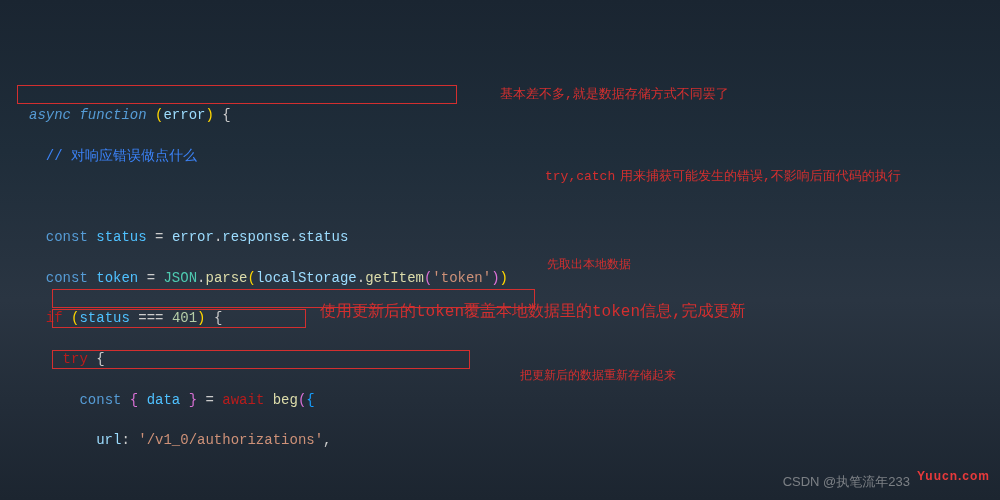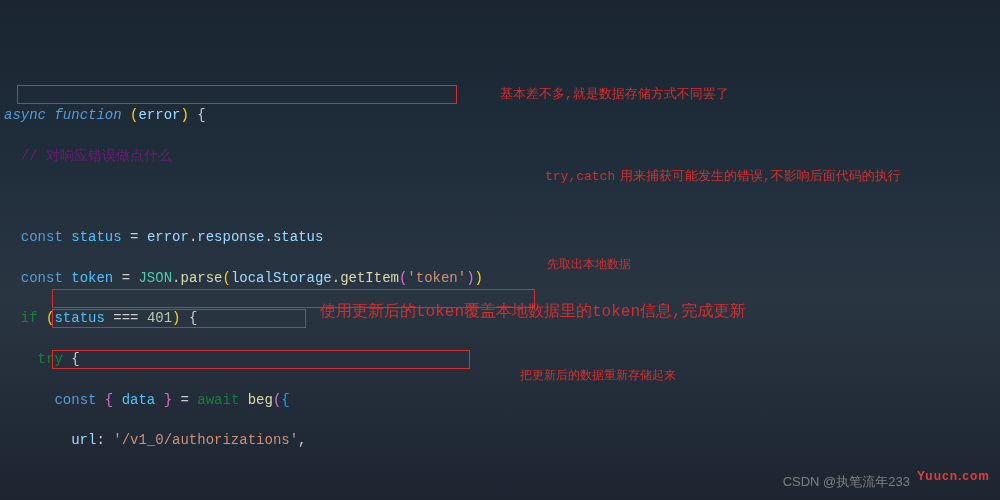--- a/index.html
+++ b/index.html
@@ -12,34 +12,34 @@
     line-height: 1.45;
     color: #c8c8c8;
     overflow: hidden;
     position: relative;
     white-space: pre;
   }
   .code-area {
     position: relative;
     padding: 4px 0 0 4px;
   }
-  .line { position: relative; height: 20.3px; }
+  .line { position: relative; height: 20.3px; margin-left: 25px; }
   .kw { color: #569cd6; }
   .kw-it { color: #569cd6; font-style: italic; }
   .fn { color: #dcdcaa; }
   .str { color: #ce9178; }
   .num { color: #b5cea8; }
   .prop { color: #9cdcfe; }
   .const { color: #4fc1ff; }
   .type { color: #4ec9b0; }
   .paren { color: #ffd700; }
   .paren2 { color: #da70d6; }
   .paren3 { color: #179fff; }
-  .ret { color: #15803d; }
-  .cmt { color: #701a75; }
+  .ret { color: #b91c1c; }
+  .cmt { color: #3b82f6; }
   .punct { color: #cccccc; }
   .red-box {
     position: absolute;
     border: 1px solid #d32f2f;
     pointer-events: none;
   }
   .red-note {
     position: absolute;
     color: #d32f2f;
     font-size: 13px;

